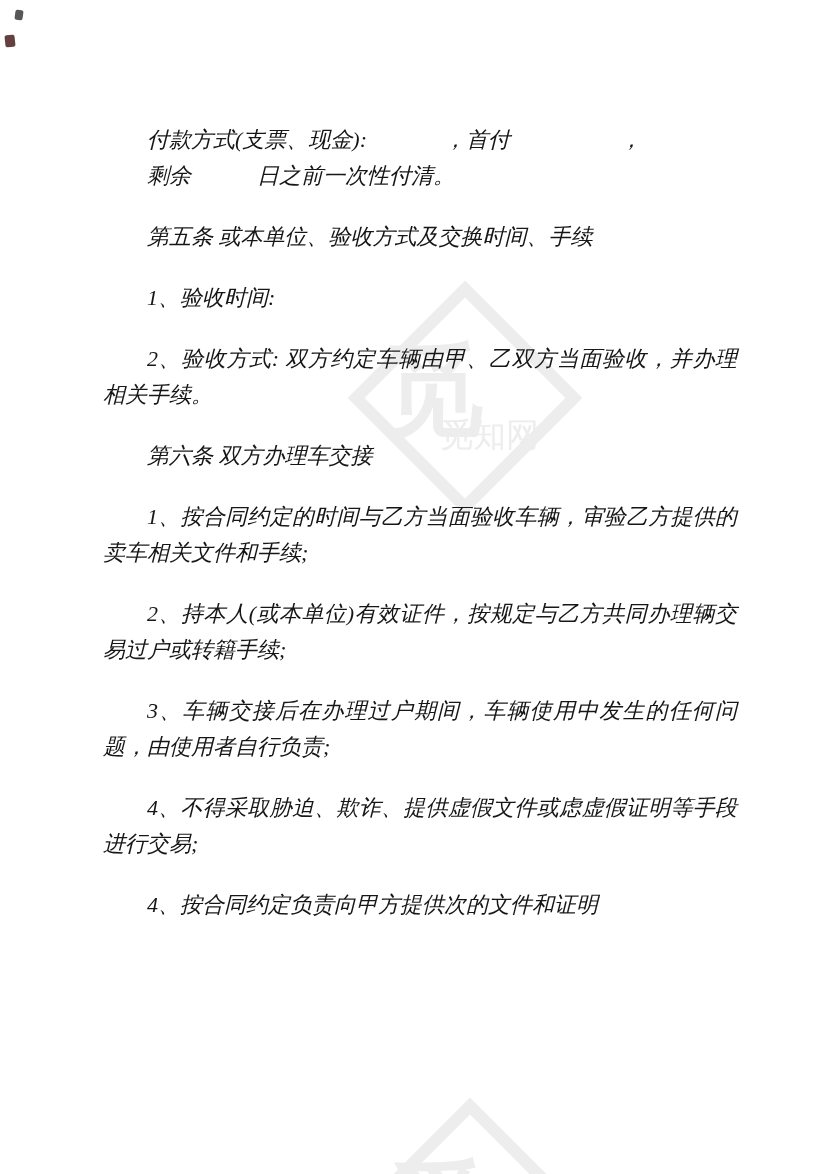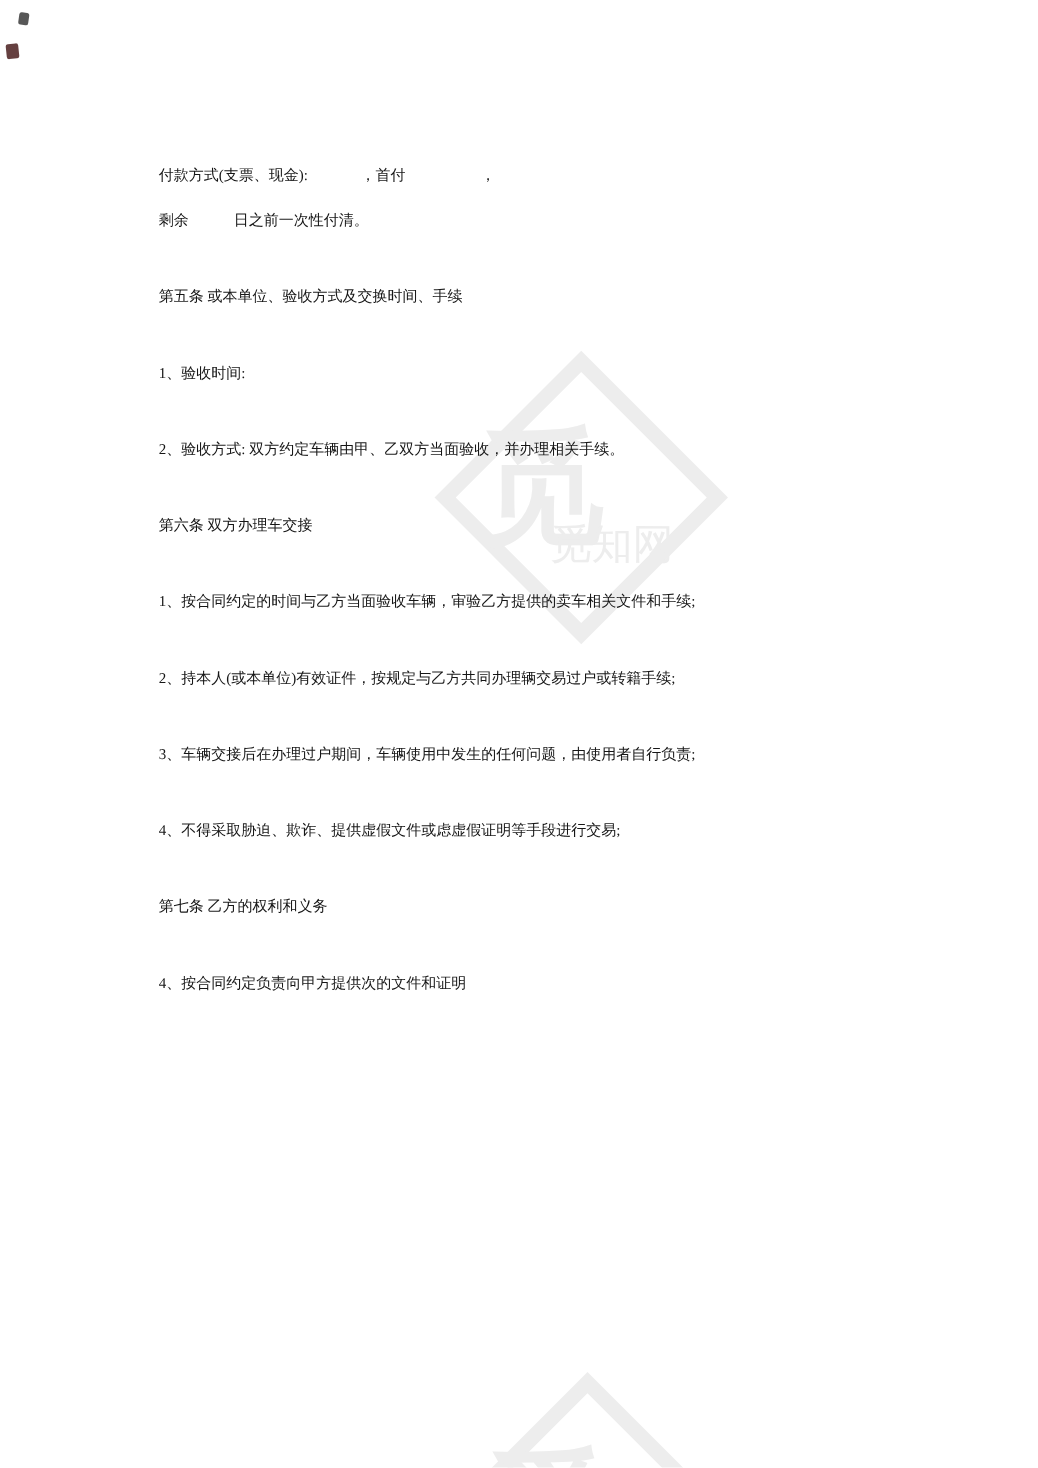--- a/index.html
+++ b/index.html
@@ -74,25 +74,26 @@
   
   .doc-body {
     position: absolute;
     left: 103px;
     top: 122px;
     width: 634px;
     text-align: justify;
   }
   .para {
     margin: 25px 0 0 0;
-    font-size: 12px;
+    font-size: 22px;
     line-height: 36px;
     text-indent: 2em;
     white-space: pre-wrap;
     color: #161616;
+    font-style: italic;
   }
   .para:first-child { margin-top: 0; }
   .para.tight { margin-top: 0; }
   .para.heading { font-weight: normal; }
 </style>
 </head>
 <body>
 
 <div class="page">
 
@@ -114,17 +115,16 @@
       <p class="para">付款方式(支票、现金):              ，首付                    ，</p>
       <p class="para tight">剩余            日之前一次性付清。</p>
       <p class="para heading">第五条 或本单位、验收方式及交换时间、手续</p>
       <p class="para">1、验收时间:</p>
       <p class="para">2、验收方式: 双方约定车辆由甲、乙双方当面验收，并办理相关手续。</p>
       <p class="para heading">第六条 双方办理车交接</p>
       <p class="para">1、按合同约定的时间与乙方当面验收车辆，审验乙方提供的卖车相关文件和手续;</p>
       <p class="para">2、持本人(或本单位)有效证件，按规定与乙方共同办理辆交易过户或转籍手续;</p>
       <p class="para">3、车辆交接后在办理过户期间，车辆使用中发生的任何问题，由使用者自行负责;</p>
       <p class="para">4、不得采取胁迫、欺诈、提供虚假文件或虑虚假证明等手段进行交易;</p>
-      <p class="para heading">第七条 乙方的权利和义务</p>
       <p class="para">4、按合同约定负责向甲方提供次的文件和证明</p>
     </div>
 
 </div>
 
 </body></html>

